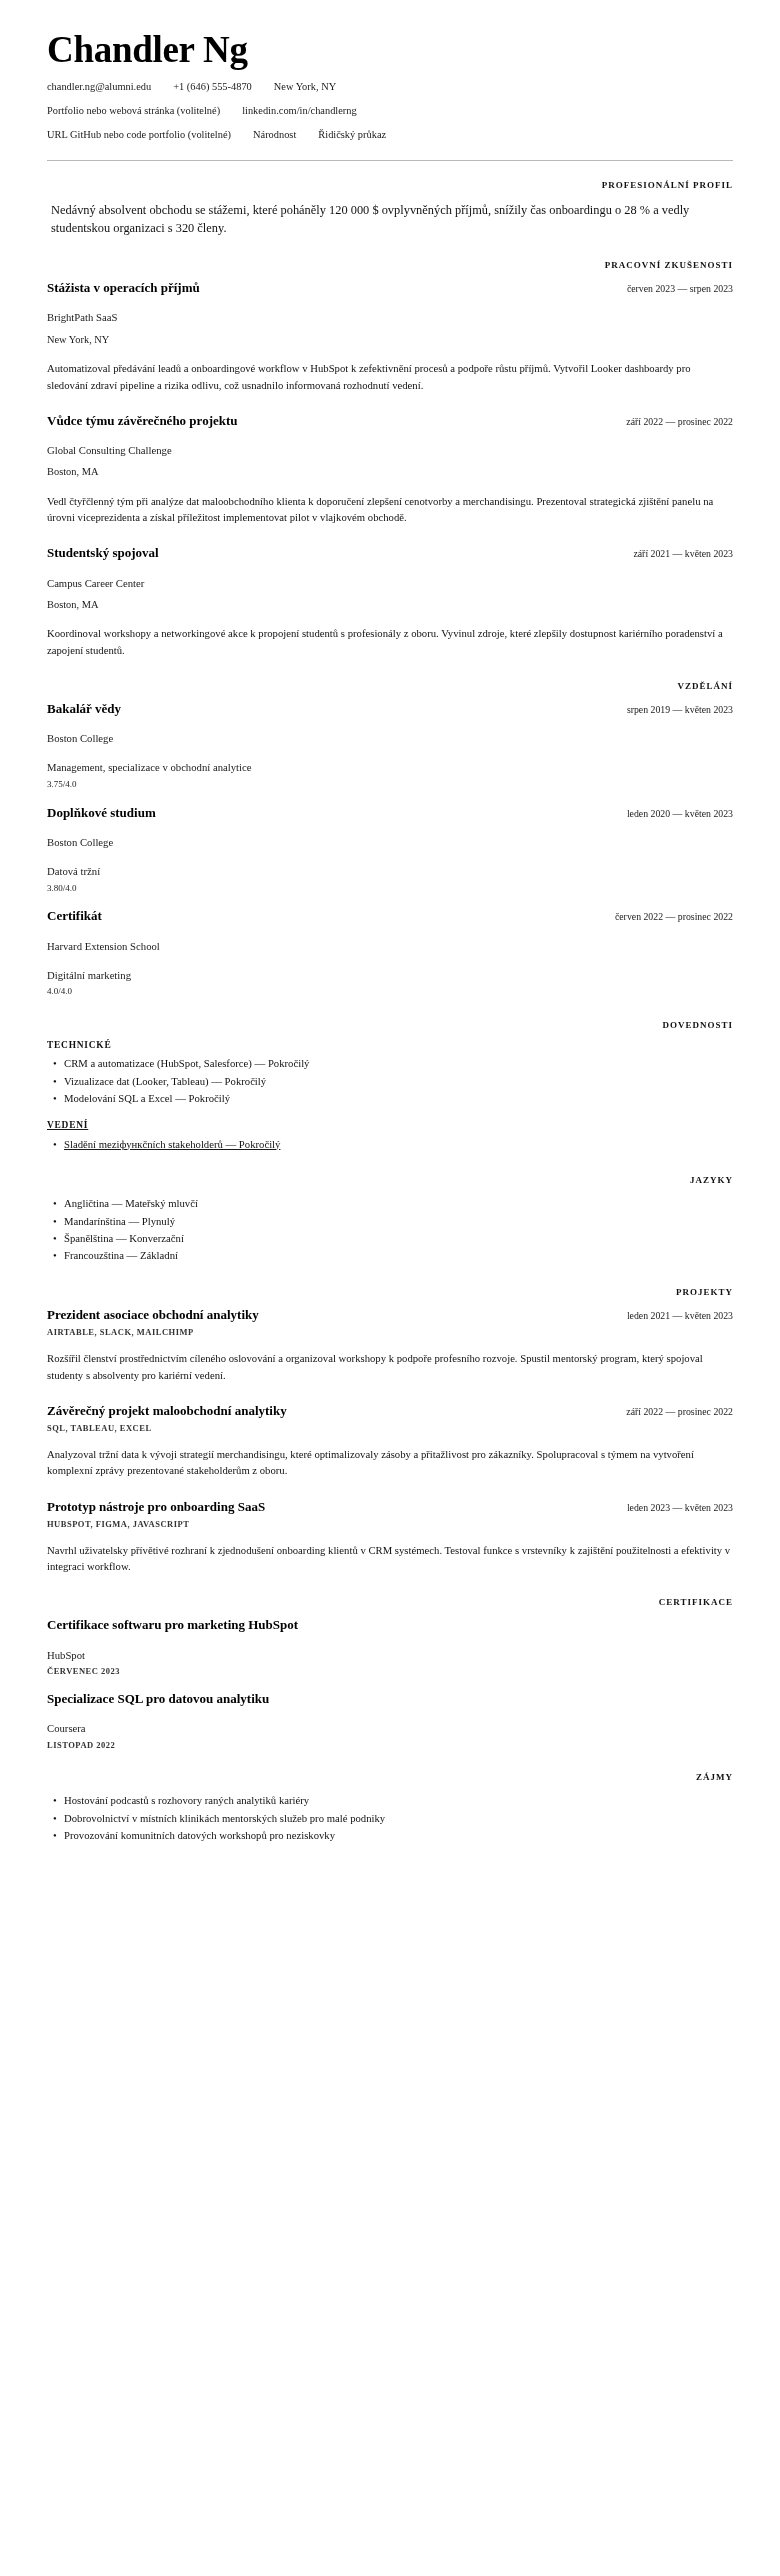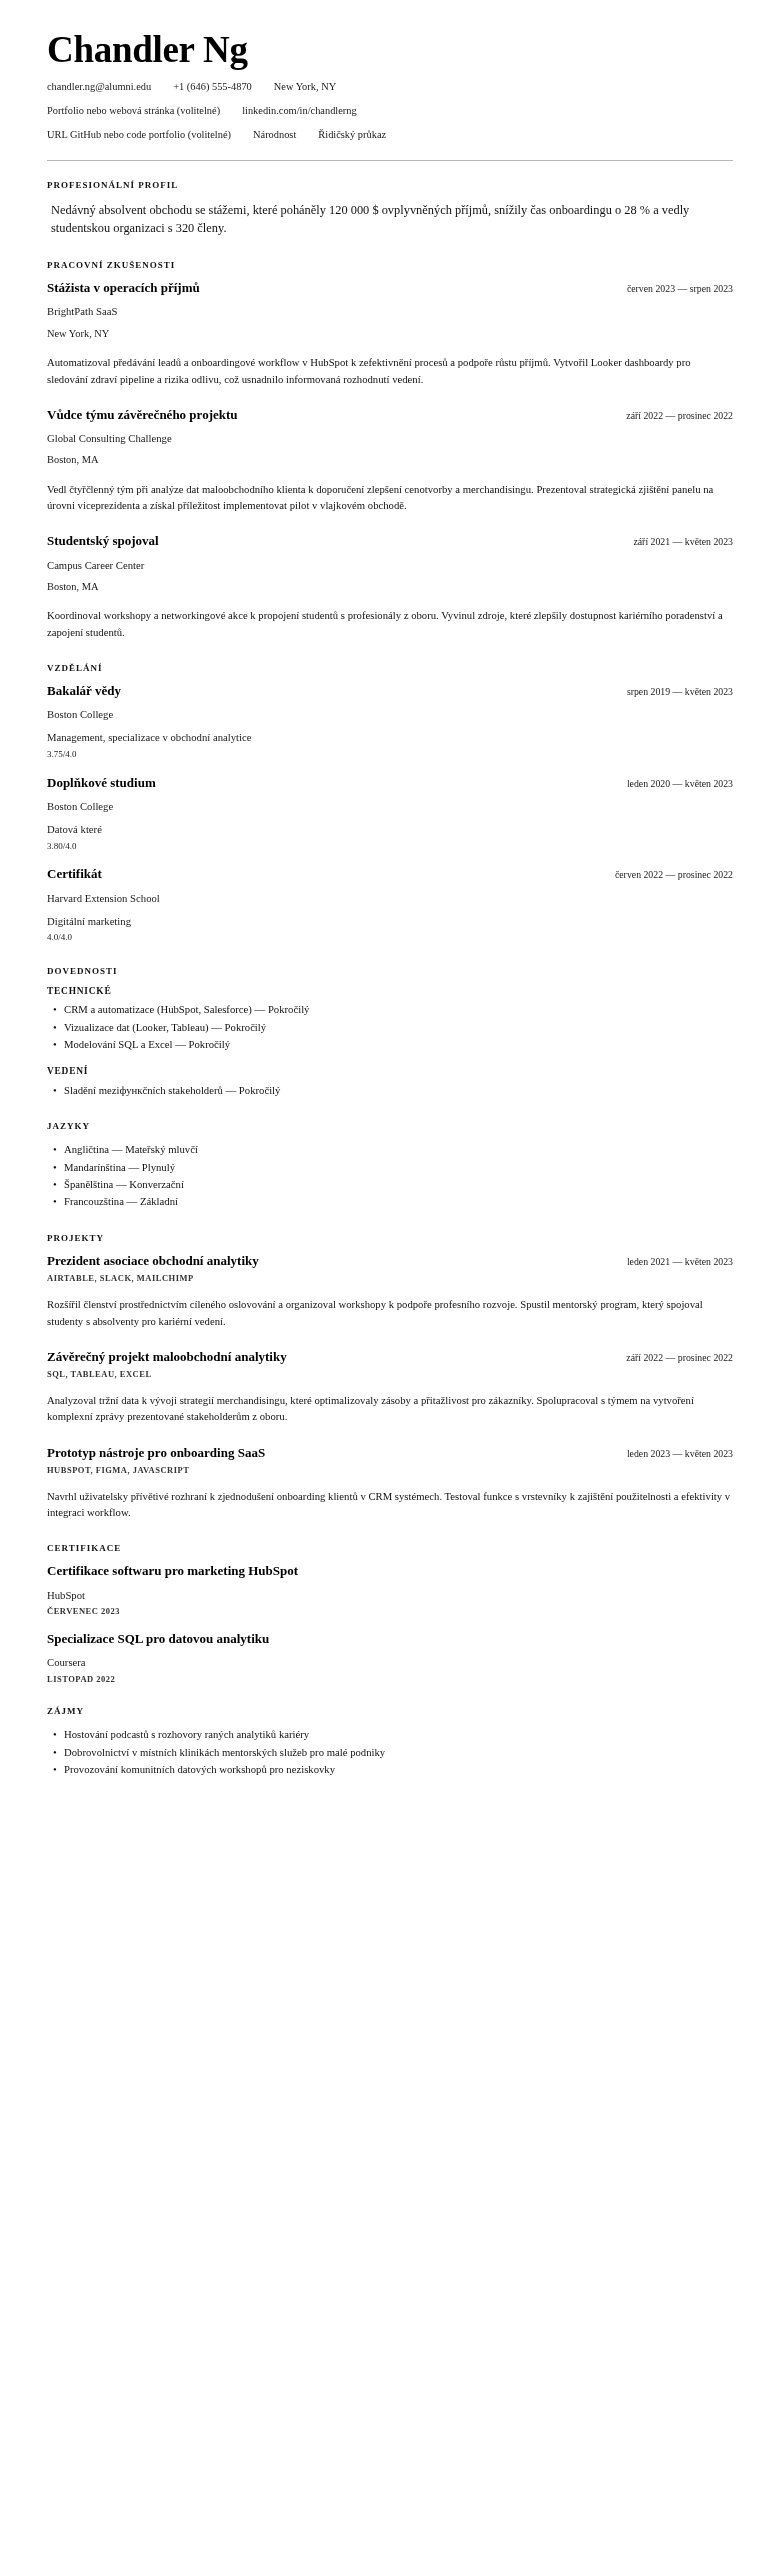--- a/index.html
+++ b/index.html
@@ -56,20 +56,21 @@
   
   .section { margin-bottom: 22px; }
   .section-title {
     font-family: "Liberation Serif", serif;
     font-size: 9px;
     font-weight: bold;
     letter-spacing: 1px;
     text-transform: uppercase;
     color: #111;
     margin: 0 0 10.4px 0;
+    text-align: right;
   }
 
   .summary {
     font-size: 12.4px;
     line-height: 1.5;
     margin: 4px;
     color: #111;
   }
 
   
@@ -89,21 +90,21 @@
   }
   .entry-date {
     font-size: 9.8px;
     color: #222;
     white-space: nowrap;
     flex: 0 0 auto;
   }
   .entry-sub {
     font-size: 10.7px;
     color: #1a1a1a;
-    margin-top: 8px;
+    margin-top: 14px;
     line-height: 1.4;
   }
   .entry-meta {
     font-size: 10.4px;
     color: #1a1a1a;
     margin-top: 7.2px;
     line-height: 1.4;
   }
   .entry-small {
     font-size: 9px;
@@ -121,21 +122,21 @@
   }
   .entry-desc {
     font-size: 10.7px;
     line-height: 1.55;
     color: #111;
     margin-top: 13px;
   }
 
   
   .skill-group { margin-bottom: 13px; }
-  .skill-group:last-child { margin-bottom: 0; }
+  .skill-group:last-child { margin-bottom: 0; text-decoration: underline; }
   .skill-group-title {
     font-size: 9.4px;
     font-weight: bold;
     letter-spacing: 0.8px;
     text-transform: uppercase;
     margin: 0 0 5.2px 0;
     color: #111;
   }
   ul.bullets {
     margin: 0;
@@ -237,21 +238,21 @@
       <div class="entry-sub">Management, specializace v obchodní analytice</div>
       <div class="entry-small">3.75/4.0</div>
     </div>
 
     <div class="entry">
       <div class="entry-head">
         <span class="entry-title">Doplňkové studium</span>
         <span class="entry-date">leden 2020 — květen 2023</span>
       </div>
       <div class="entry-sub">Boston College</div>
-      <div class="entry-sub">Datová které</div>
+      <div class="entry-sub">Datová tržní</div>
       <div class="entry-small">3.80/4.0</div>
     </div>
 
     <div class="entry">
       <div class="entry-head">
         <span class="entry-title">Certifikát</span>
         <span class="entry-date">červen 2022 — prosinec 2022</span>
       </div>
       <div class="entry-sub">Harvard Extension School</div>
       <div class="entry-sub">Digitální marketing</div>

